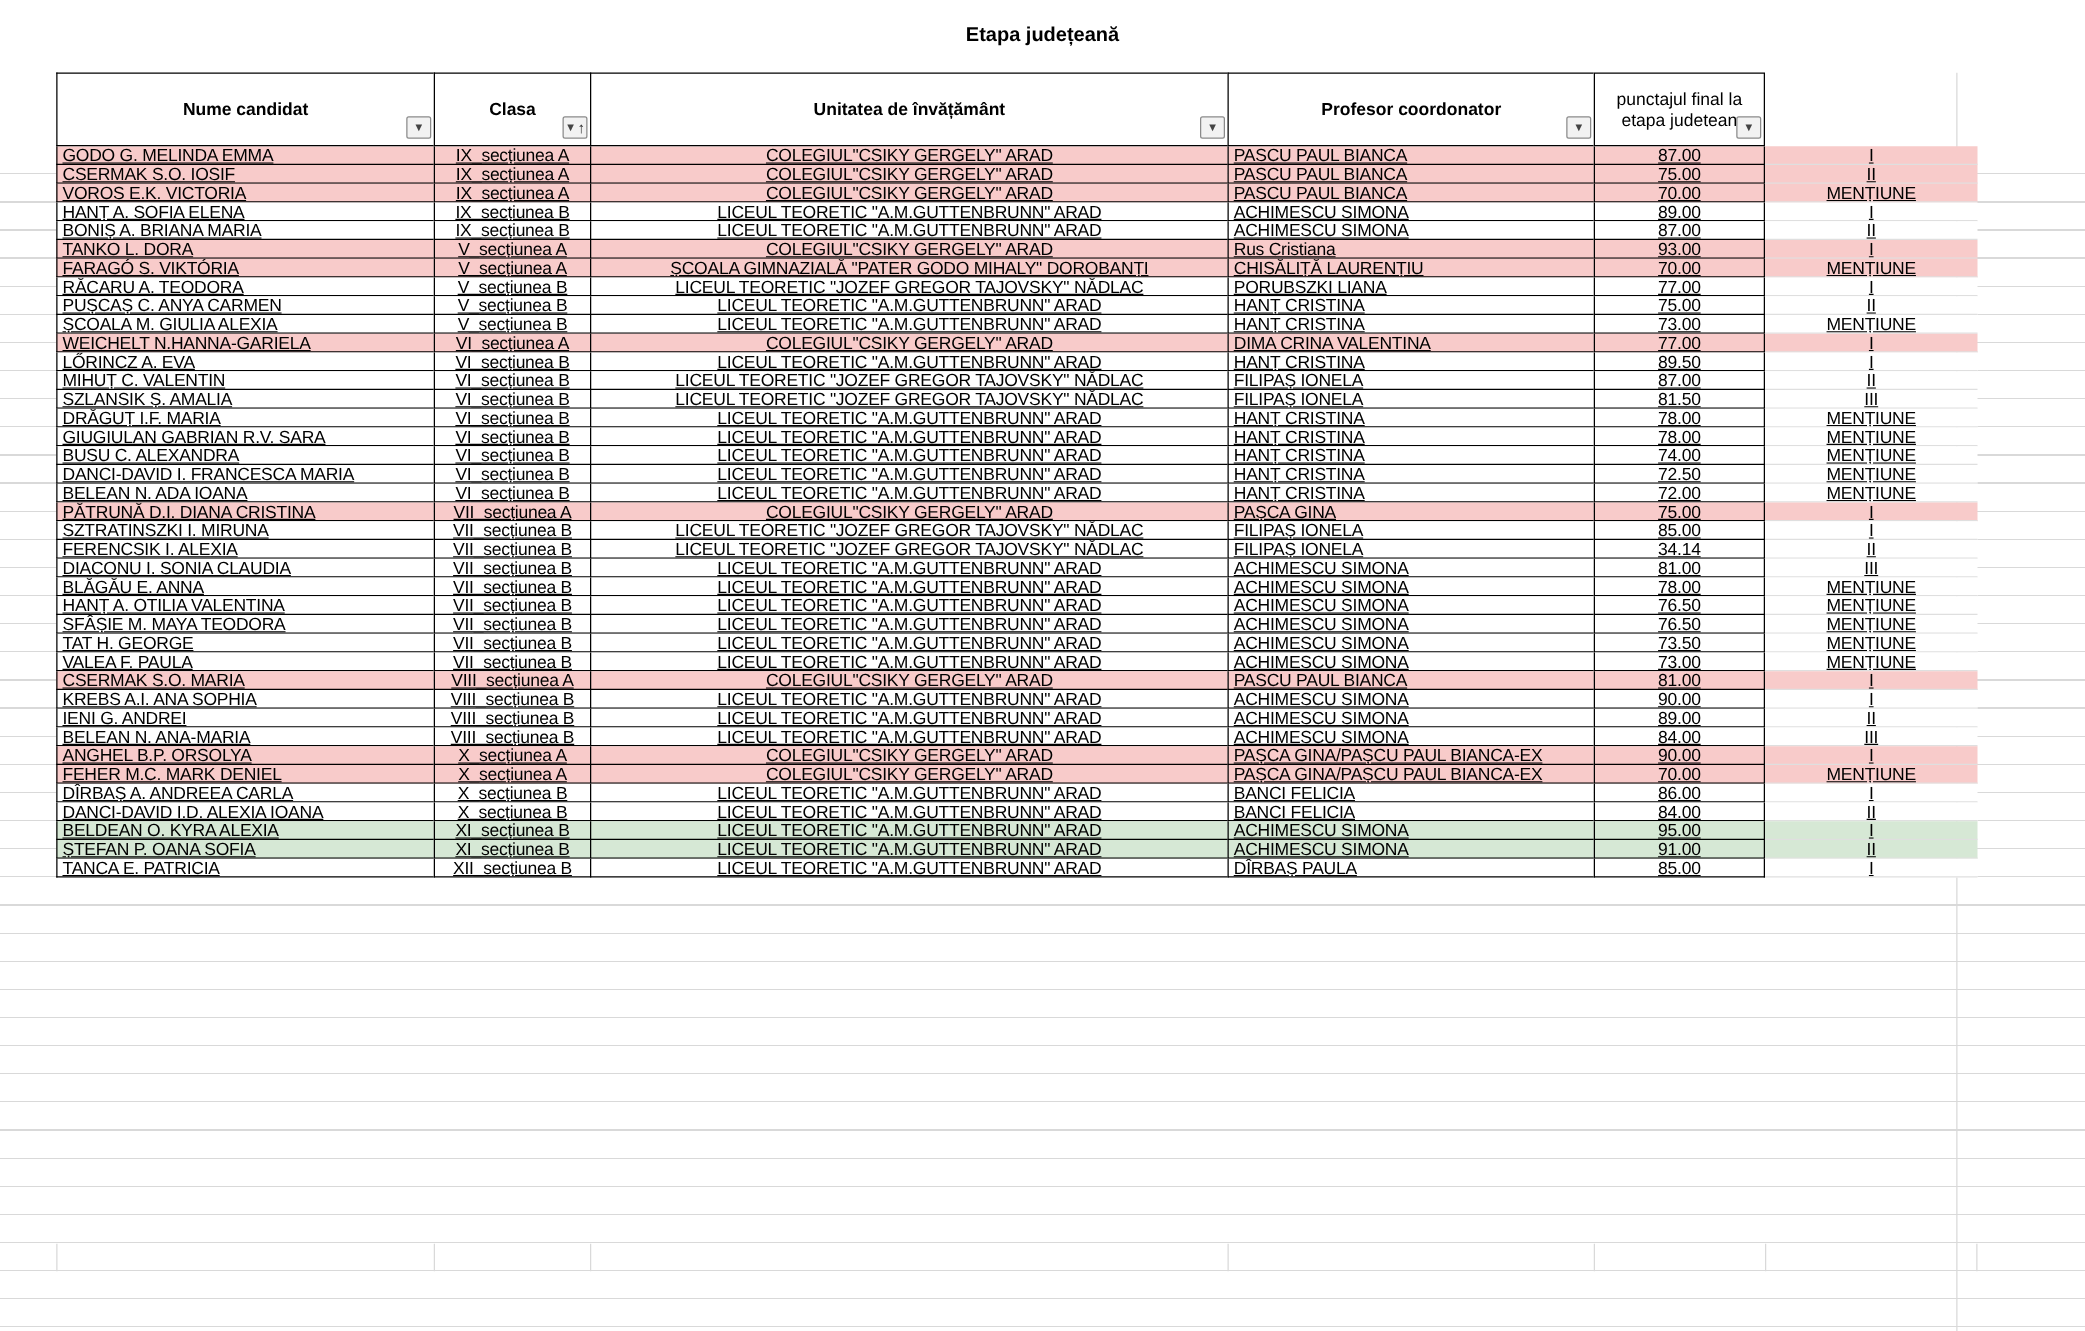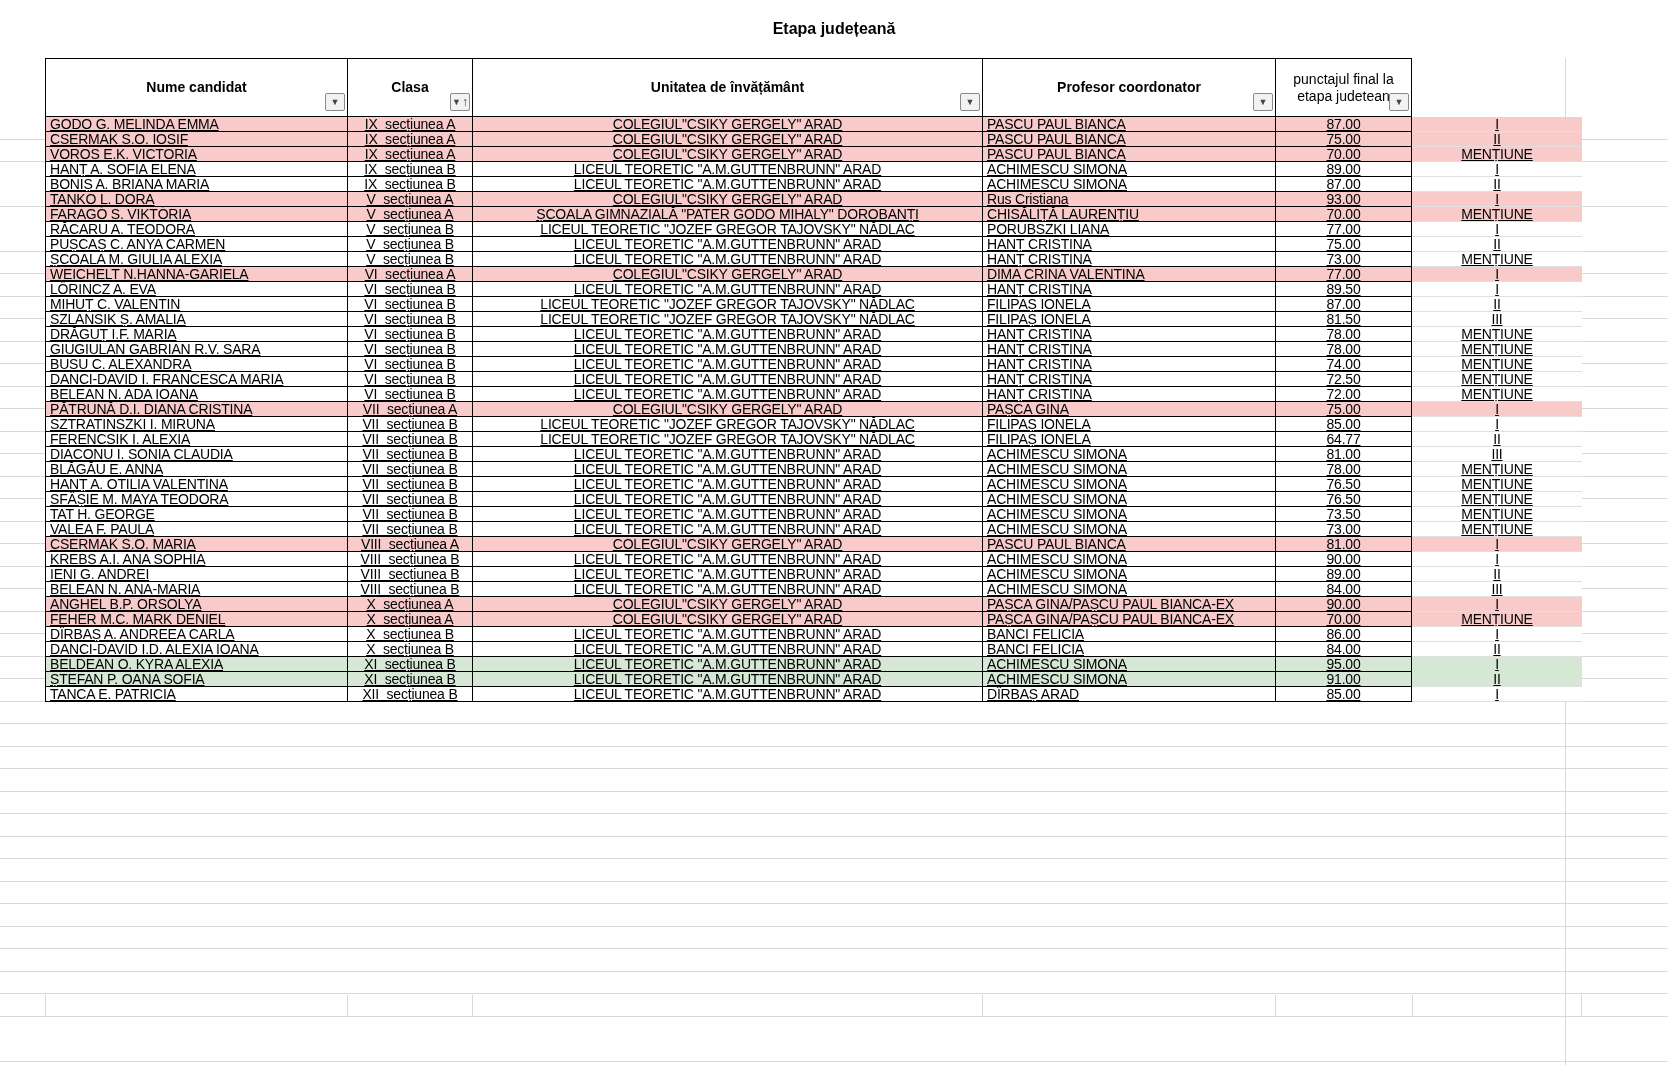--- a/index.html
+++ b/index.html
@@ -274,21 +274,21 @@
         <div class="td c-school">LICEUL TEORETIC "JOZEF GREGOR TAJOVSKY" NĂDLAC</div>
         <div class="td c-teacher">FILIPAȘ IONELA</div>
         <div class="td c-score">85.00</div>
         <div class="td c-award">I</div>
       </div>
       <div class="row ">
         <div class="td c-name">FERENCSIK I. ALEXIA</div>
         <div class="td c-class">VII_secțiunea B</div>
         <div class="td c-school">LICEUL TEORETIC "JOZEF GREGOR TAJOVSKY" NĂDLAC</div>
         <div class="td c-teacher">FILIPAȘ IONELA</div>
-        <div class="td c-score">64.77</div>
+        <div class="td c-score">34.14</div>
         <div class="td c-award">II</div>
       </div>
       <div class="row ">
         <div class="td c-name">DIACONU I. SONIA CLAUDIA</div>
         <div class="td c-class">VII_secțiunea B</div>
         <div class="td c-school">LICEUL TEORETIC "A.M.GUTTENBRUNN" ARAD</div>
         <div class="td c-teacher">ACHIMESCU SIMONA</div>
         <div class="td c-score">81.00</div>
         <div class="td c-award">III</div>
       </div>
@@ -409,21 +409,21 @@
         <div class="td c-class">XI_secțiunea B</div>
         <div class="td c-school">LICEUL TEORETIC "A.M.GUTTENBRUNN" ARAD</div>
         <div class="td c-teacher">ACHIMESCU SIMONA</div>
         <div class="td c-score">91.00</div>
         <div class="td c-award">II</div>
       </div>
       <div class="row ">
         <div class="td c-name">TANCA E. PATRICIA</div>
         <div class="td c-class">XII_secțiunea B</div>
         <div class="td c-school">LICEUL TEORETIC "A.M.GUTTENBRUNN" ARAD</div>
-        <div class="td c-teacher">DÎRBAȘ ARAD</div>
+        <div class="td c-teacher">DÎRBAȘ PAULA</div>
         <div class="td c-score">85.00</div>
         <div class="td c-award">I</div>
       </div>
     </div>
 </div>
 
 <div class="below-row" style="top: 994.5px;">
   <span></span>
     <span></span>
     <span></span>

